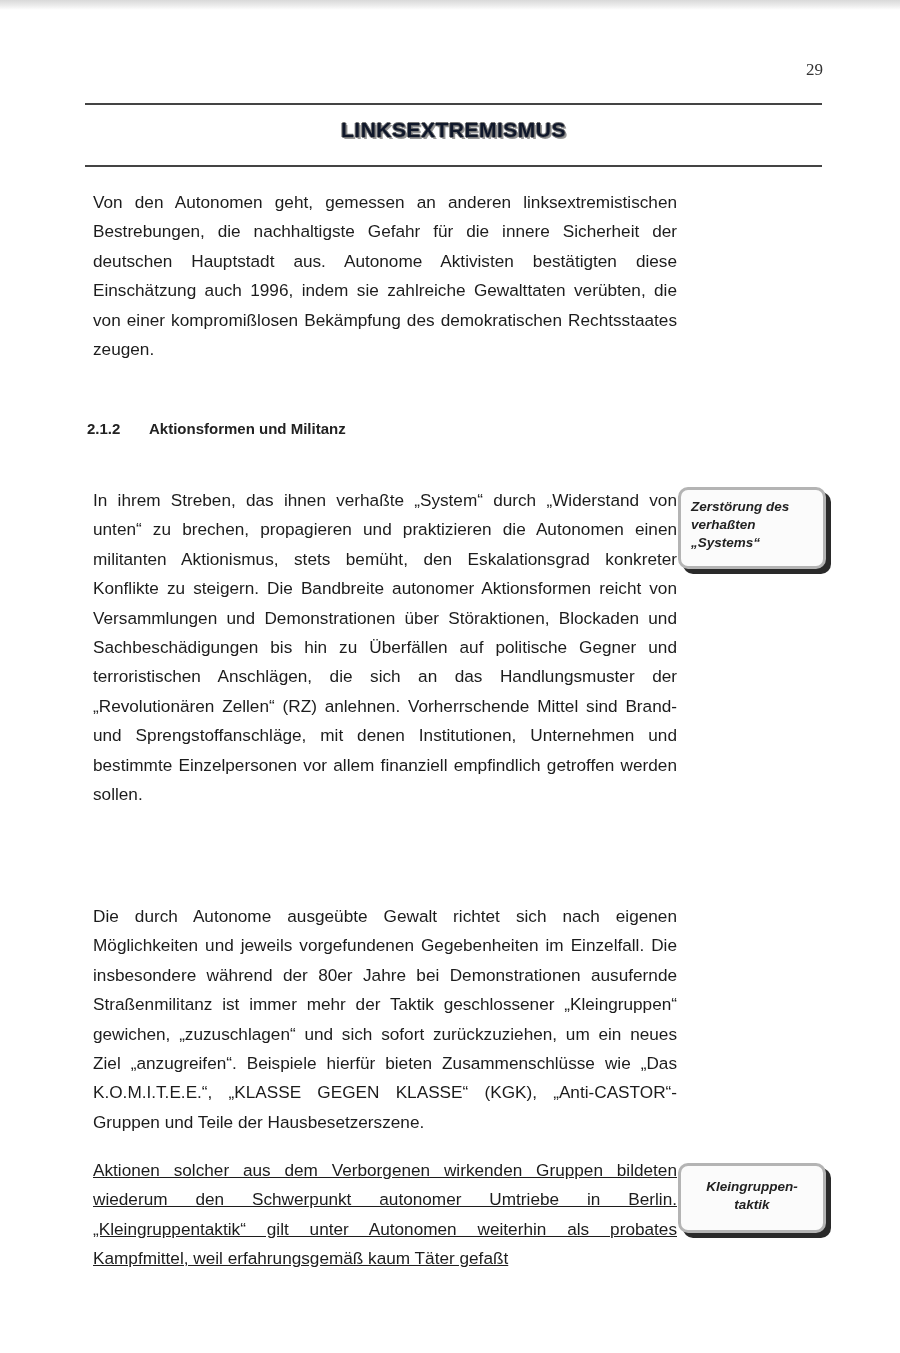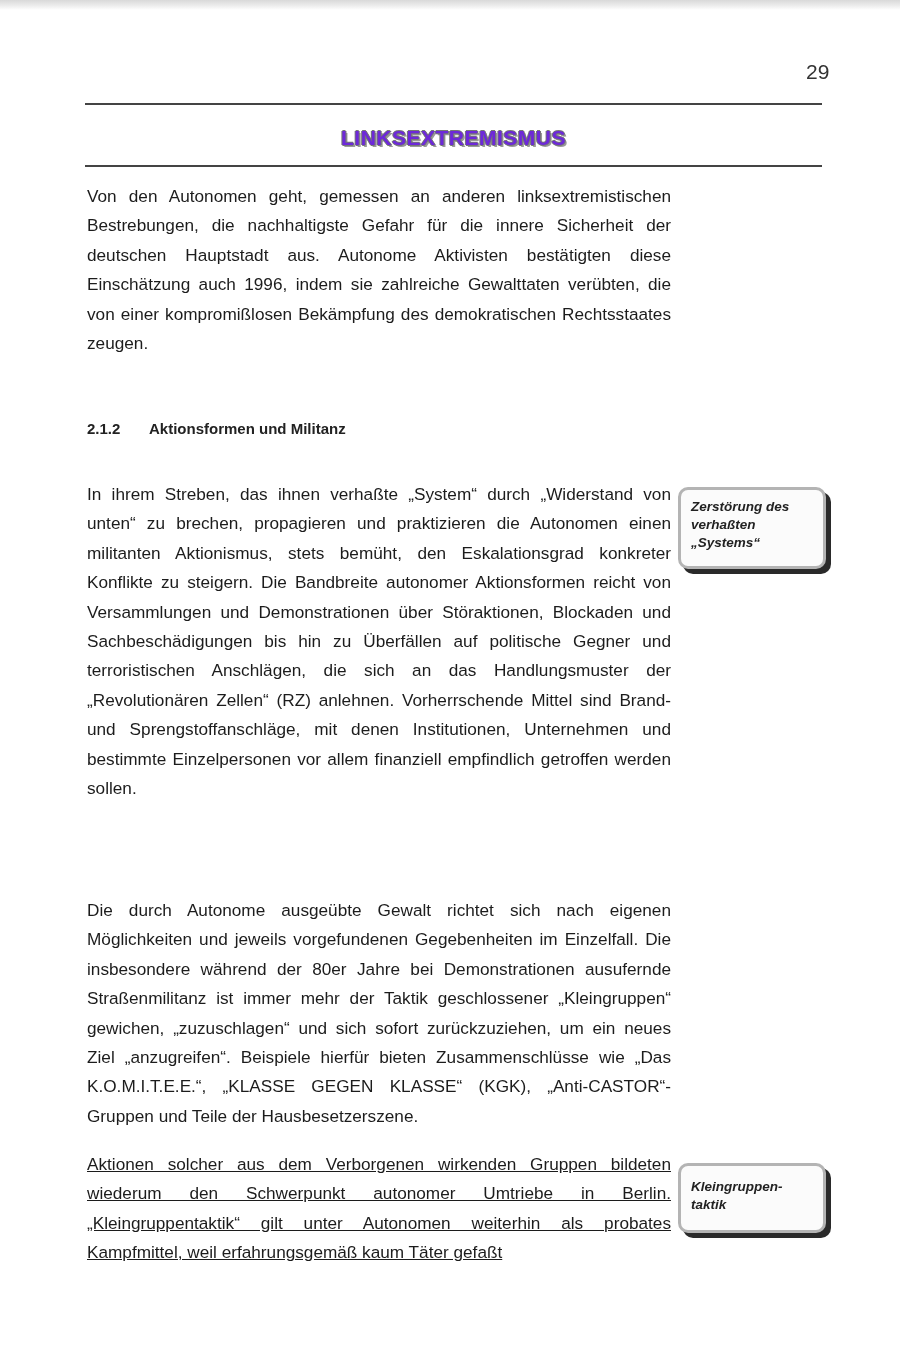--- a/index.html
+++ b/index.html
@@ -8,39 +8,39 @@
       background: #ffffff;
       font-family: "Liberation Sans", sans-serif;
       color: #1c1c1c;
     }
     .scan-edge {
       position: absolute; left: 0; top: 0; width: 900px; height: 10px;
       background: linear-gradient(#d9d9d9, #eeeeee 60%, #ffffff);
     }
     .page-number {
       position: absolute; left: 806px; top: 60px;
-      font-size: 21px; color: #333;
+      font-size: 17px; color: #333; font-family: Liberation Serif, serif;
     }
     .rule {
       position: absolute; left: 85px; width: 737px; height: 2px;
       background: #444;
     }
     .rule.top { top: 103px; }
     .rule.bottom { top: 165px; }
     .running-title {
-      position: absolute; left: 85px; width: 737px; top: 126px;
+      position: absolute; left: 85px; width: 737px; top: 118px;
       text-align: center; font-size: 21px; font-weight: bold; letter-spacing: 0.5px;
-      color: #6d28d9;
+      color: #0f172a;
       text-shadow: 1px 0 #777, -1px 0 #777, 0 1px #777, 0 -1px #777, 2px 2px #999;
     }
     .para {
       position: absolute; left: 87px; width: 584px;
       font-size: 17.2px; line-height: 29.4px;
       text-align: justify; hyphens: manual;
-      margin: 0;
+      margin: 6px;
     }
     .p1 { top: 182px; }
     .heading {
       position: absolute; left: 87px; top: 420px;
       font-size: 15px; font-weight: bold; color: #222;
     }
     .heading .num { display: inline-block; width: 62px; }
     .p2 { top: 480px; }
     .p3 { top: 896px; }
     .p4 { top: 1150px; text-decoration: underline; }
@@ -48,21 +48,21 @@
       position: absolute; left: 678px; width: 148px;
       background: #fbfbfb;
       border: 3px solid #b4b4b4;
       border-radius: 10px;
       box-shadow: 5px 5px 0 #2a2a2a;
       padding: 8px 10px;
       box-sizing: border-box;
       font-size: 13.5px; font-weight: bold; line-height: 18px; color: #222; font-style: italic;
     }
     .box1 { top: 487px; height: 82px; }
-    .box2 { top: 1163px; height: 70px; padding-top: 12px; }
+    .box2 { top: 1163px; height: 70px; padding-top: 12px; text-align: center; }
   </style>
 </head>
 <body>
 
 <div class="scan-edge"></div>
 
 <div class="page-number">29</div>
 <div class="rule top"></div>
 <div class="running-title">LINKSEXTREMISMUS</div>
 <div class="rule bottom"></div>

